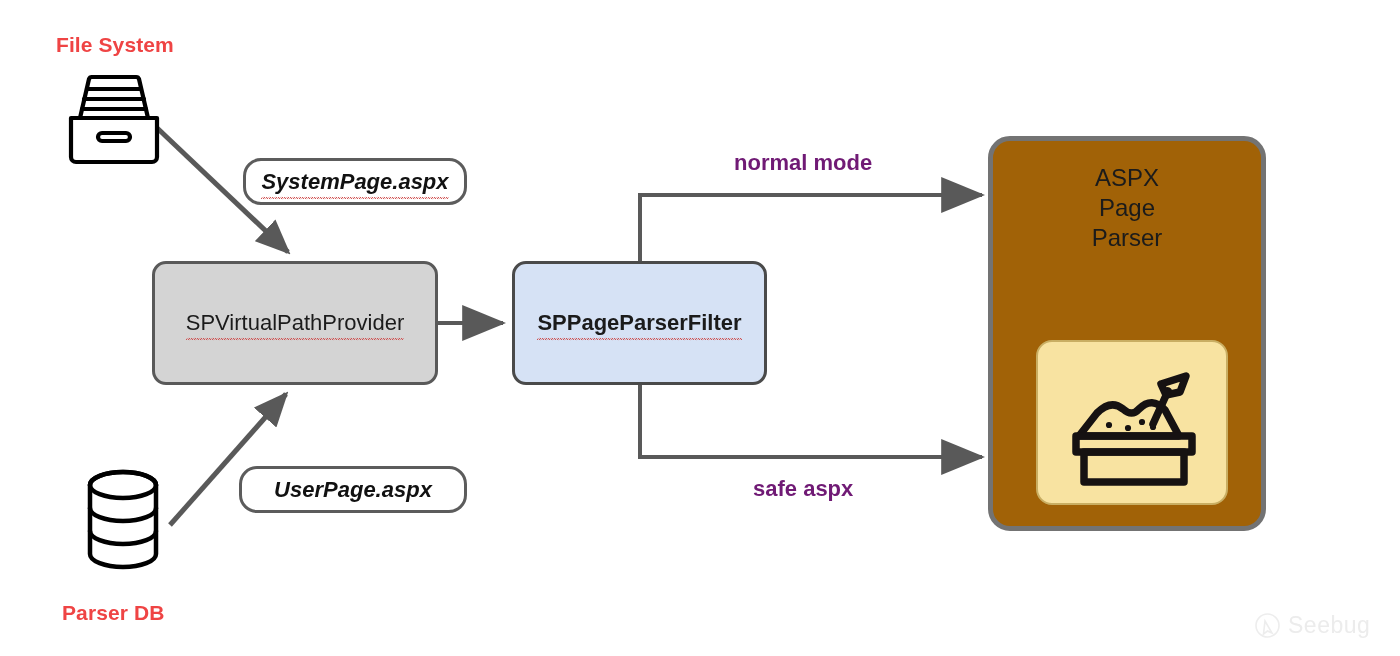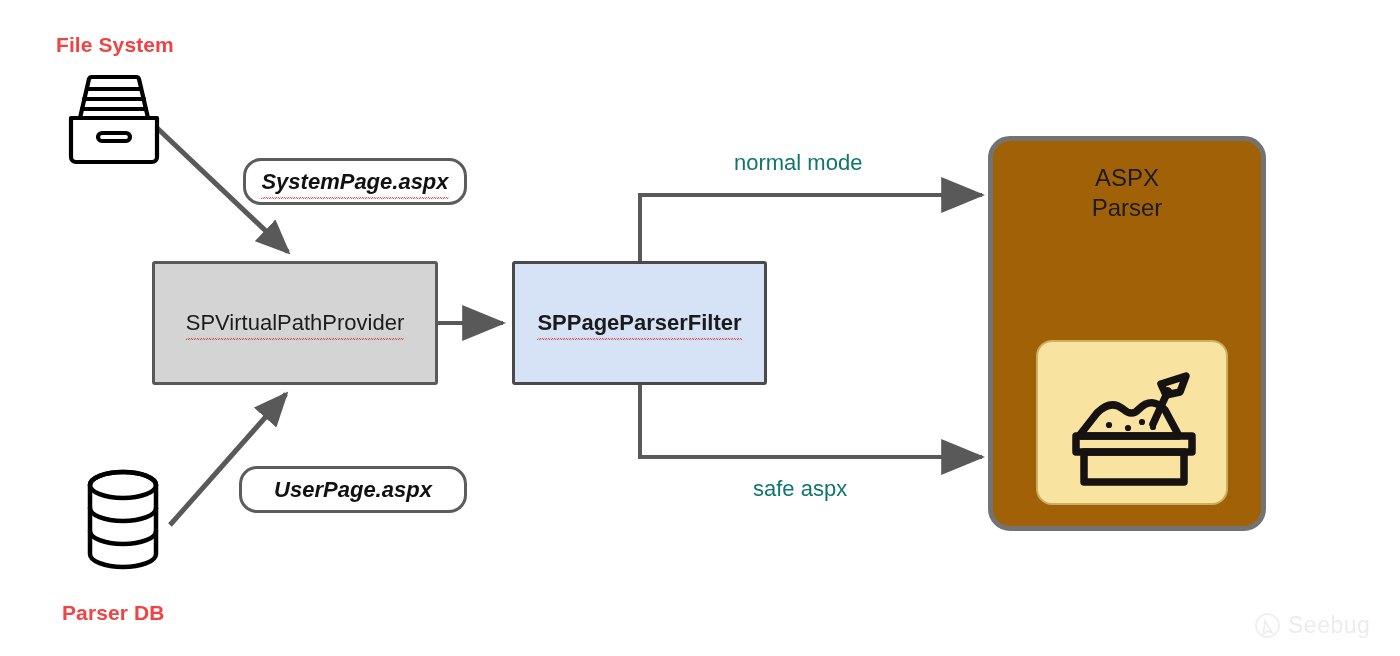--- a/index.html
+++ b/index.html
@@ -39,21 +39,21 @@
     font-size: 21px;
     font-weight: bold;
     color: #ef4444;
     letter-spacing: 0.1px;
     white-space: nowrap;
   }
 
   
   .proc {
     border: 3px solid #595959;
-    border-radius: 3px;
+    border-radius: 14px;
     font-size: 22px;
     color: #1b1b1b;
   }
   .proc-gray  { background: #d4d4d4; }
   .proc-blue  { background: #d6e2f5; border-color: #4a4a4a; }
 
   .proc-label { position: relative; display: inline-block; }
   .bold { font-weight: bold; }
 
   
@@ -84,22 +84,22 @@
     font-size: 22px;
     font-weight: bold;
     font-style: italic;
     color: #111111;
   }
 
   
   .edge-label {
     position: absolute;
     font-size: 22px;
-    font-weight: normal;
-    color: #0f766e;
+    font-weight: bold;
+    color: #701a75;
     white-space: nowrap;
   }
 
   
   .container-box {
     position: absolute;
     box-sizing: border-box;
     background: #a16207;
     border: 5px solid #737373;
     border-radius: 22px;
@@ -214,20 +214,21 @@
   </div>
 
   <div class="edge-label" style="left:734px; top:150px;">normal mode</div>
 
   <div class="edge-label" style="left:753px; top:476px;">safe aspx</div>
 
   <div class="container-box" style="left:988px; top:136px; width:278px; height:395px;">
 
     <div class="container-title">
       <div>ASPX</div>
+      <div>Page</div>
       <div>Parser</div>
     </div>
 
     <div class="sandbox-panel" style="left:43px; top:199px; width:192px; height:165px;">
       <div class="icon-wrap" style="left:29px; top:22px; width:134px; height:122px;">
         <svg width="134" height="122" viewBox="0 0 134 122" xmlns="http://www.w3.org/2000/svg">
           <g fill="none" stroke="#161212" stroke-width="7.5" stroke-linejoin="round" stroke-linecap="round">
 
             <line x1="86" y1="60" x2="101" y2="27"></line>
 

